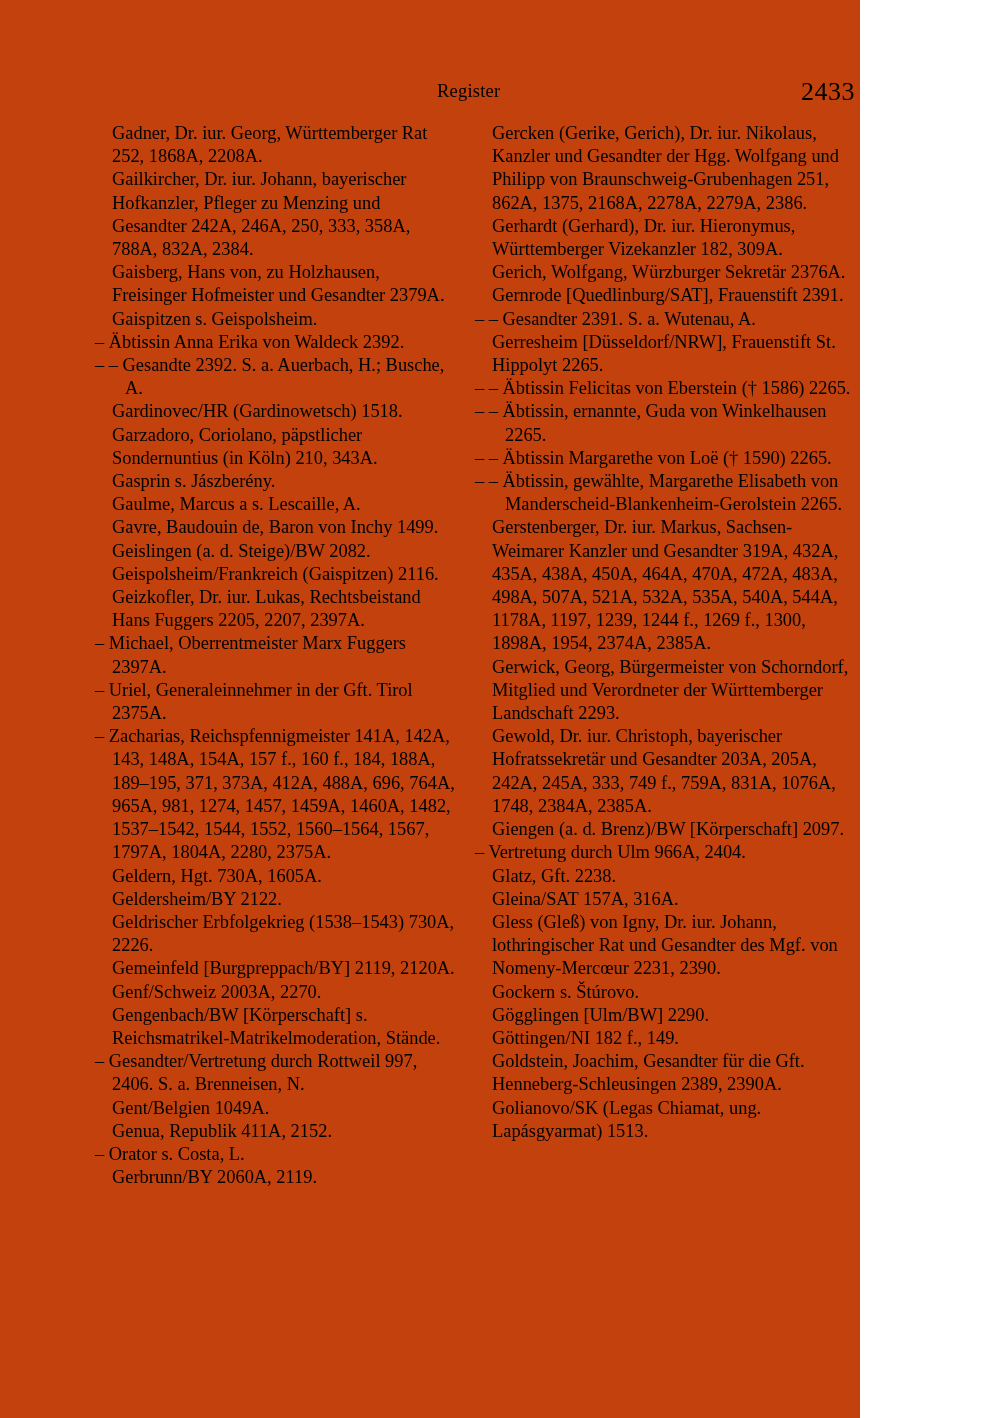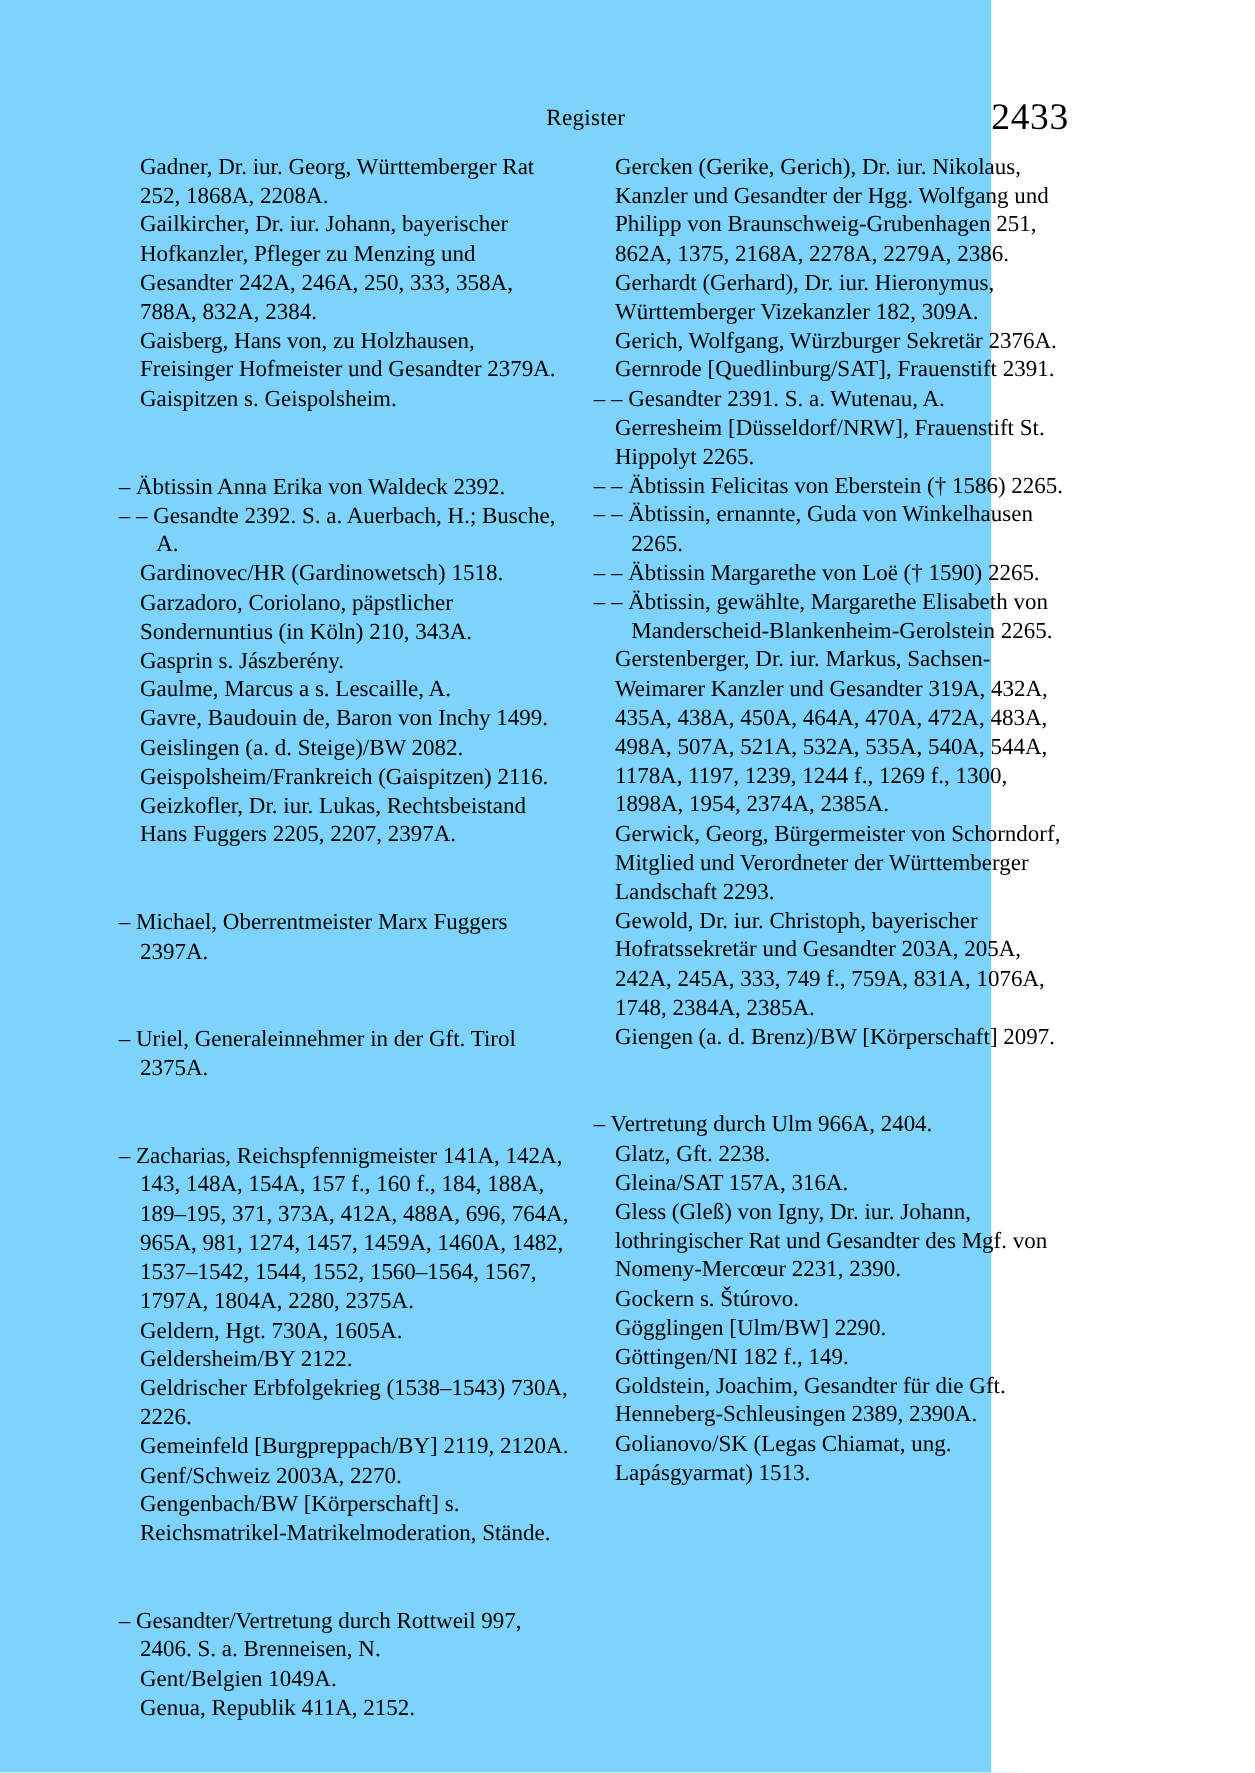--- a/index.html
+++ b/index.html
@@ -12,41 +12,41 @@
     width: 1004px;
     height: 1418px;
     font-family: "Liberation Serif", "DejaVu Serif", serif;
     color: #000000;
     position: relative;
     overflow: hidden;
   }
   .page {
     position: absolute;
     left: 0; top: 0;
-    width: 793px;
+    width: 860px;
     height: 1418px;
-    background: #7dd3fc;
+    background: #c2410c;
   }
   .running-head {
     position: absolute;
     left: 95px;
     top: 74px;
     width: 760px;
     height: 34px;
     display: flex;
     align-items: baseline;
     justify-content: flex-start;
   }
   .running-head .head-title {
     font-size: 18.5px;
     letter-spacing: 0.2px;
     margin-left: 342px;
   }
   .running-head .folio {
-    font-size: 30px;
+    font-size: 26px;
     letter-spacing: 0.5px;
     margin-left: auto;
     position: relative;
     top: 3px;
   }
   .columns {
     position: absolute;
     left: 0;
     top: 122px;
     width: 1004px;
@@ -71,21 +71,20 @@
   }
   
   .entry.lvl0 {
     text-indent: 0;
     padding-left: 17px;
   }
   
   .entry.lvl1 {
     text-indent: 0;
     padding-left: 17px;
-    margin-top: 47px;
   }
   .entry.lvl1 > .lead {
     margin-left: -17px;
   }
   .entry.lvl2 {
     text-indent: 0;
     padding-left: 30px;
   }
   .entry.lvl2 > .lead {
     margin-left: -30px;

